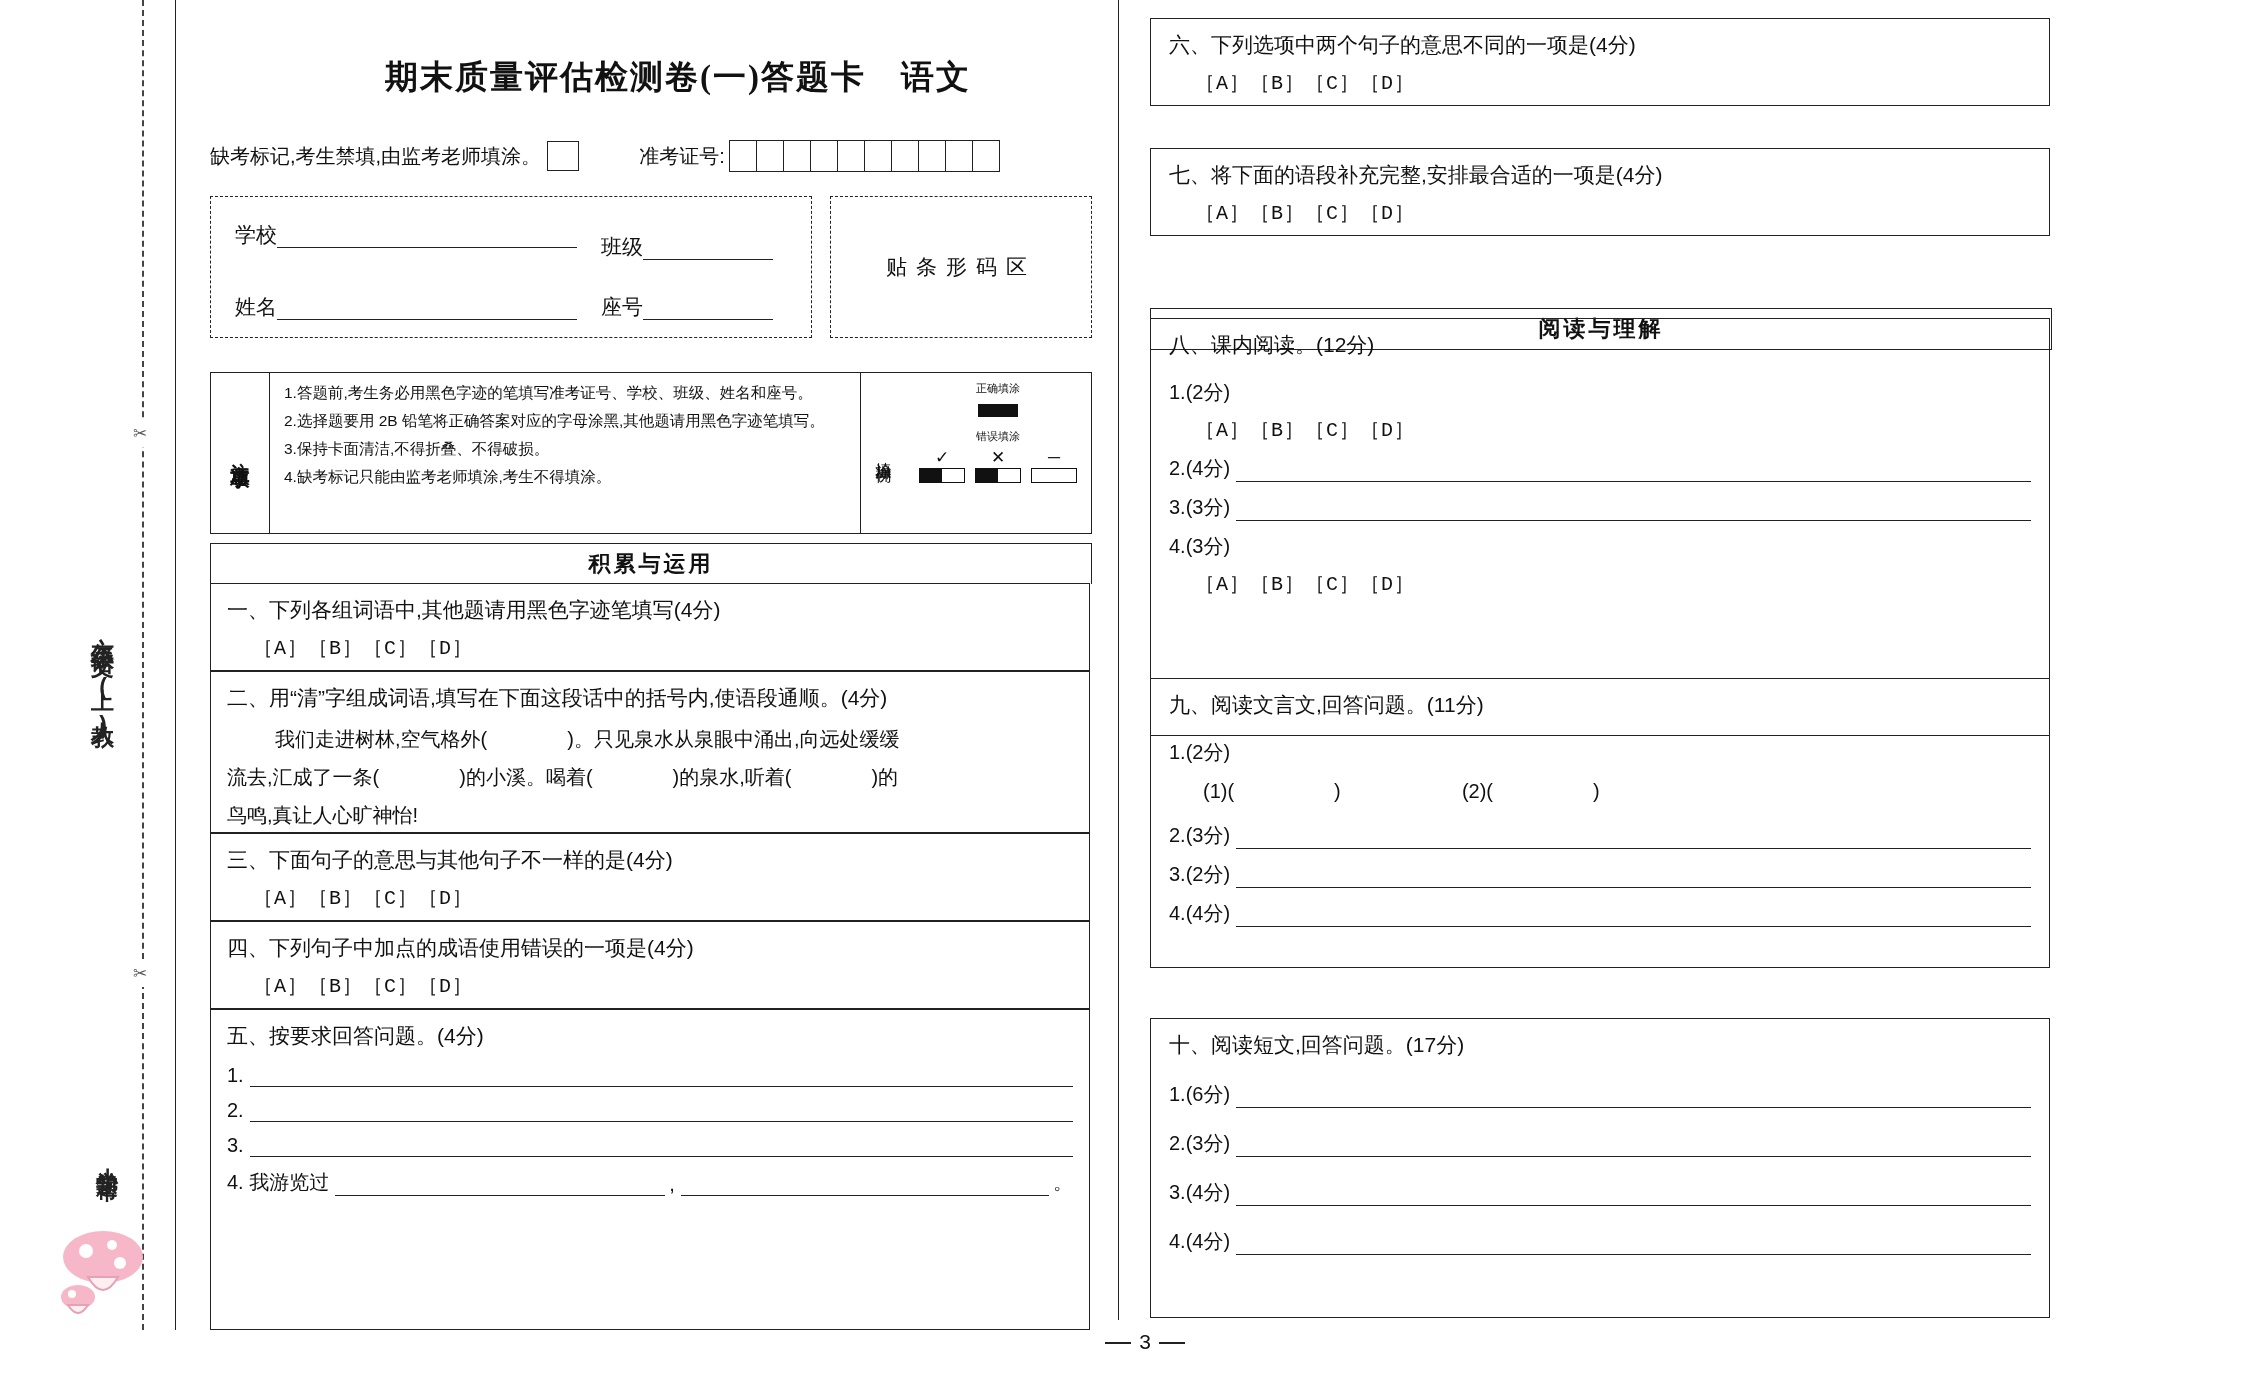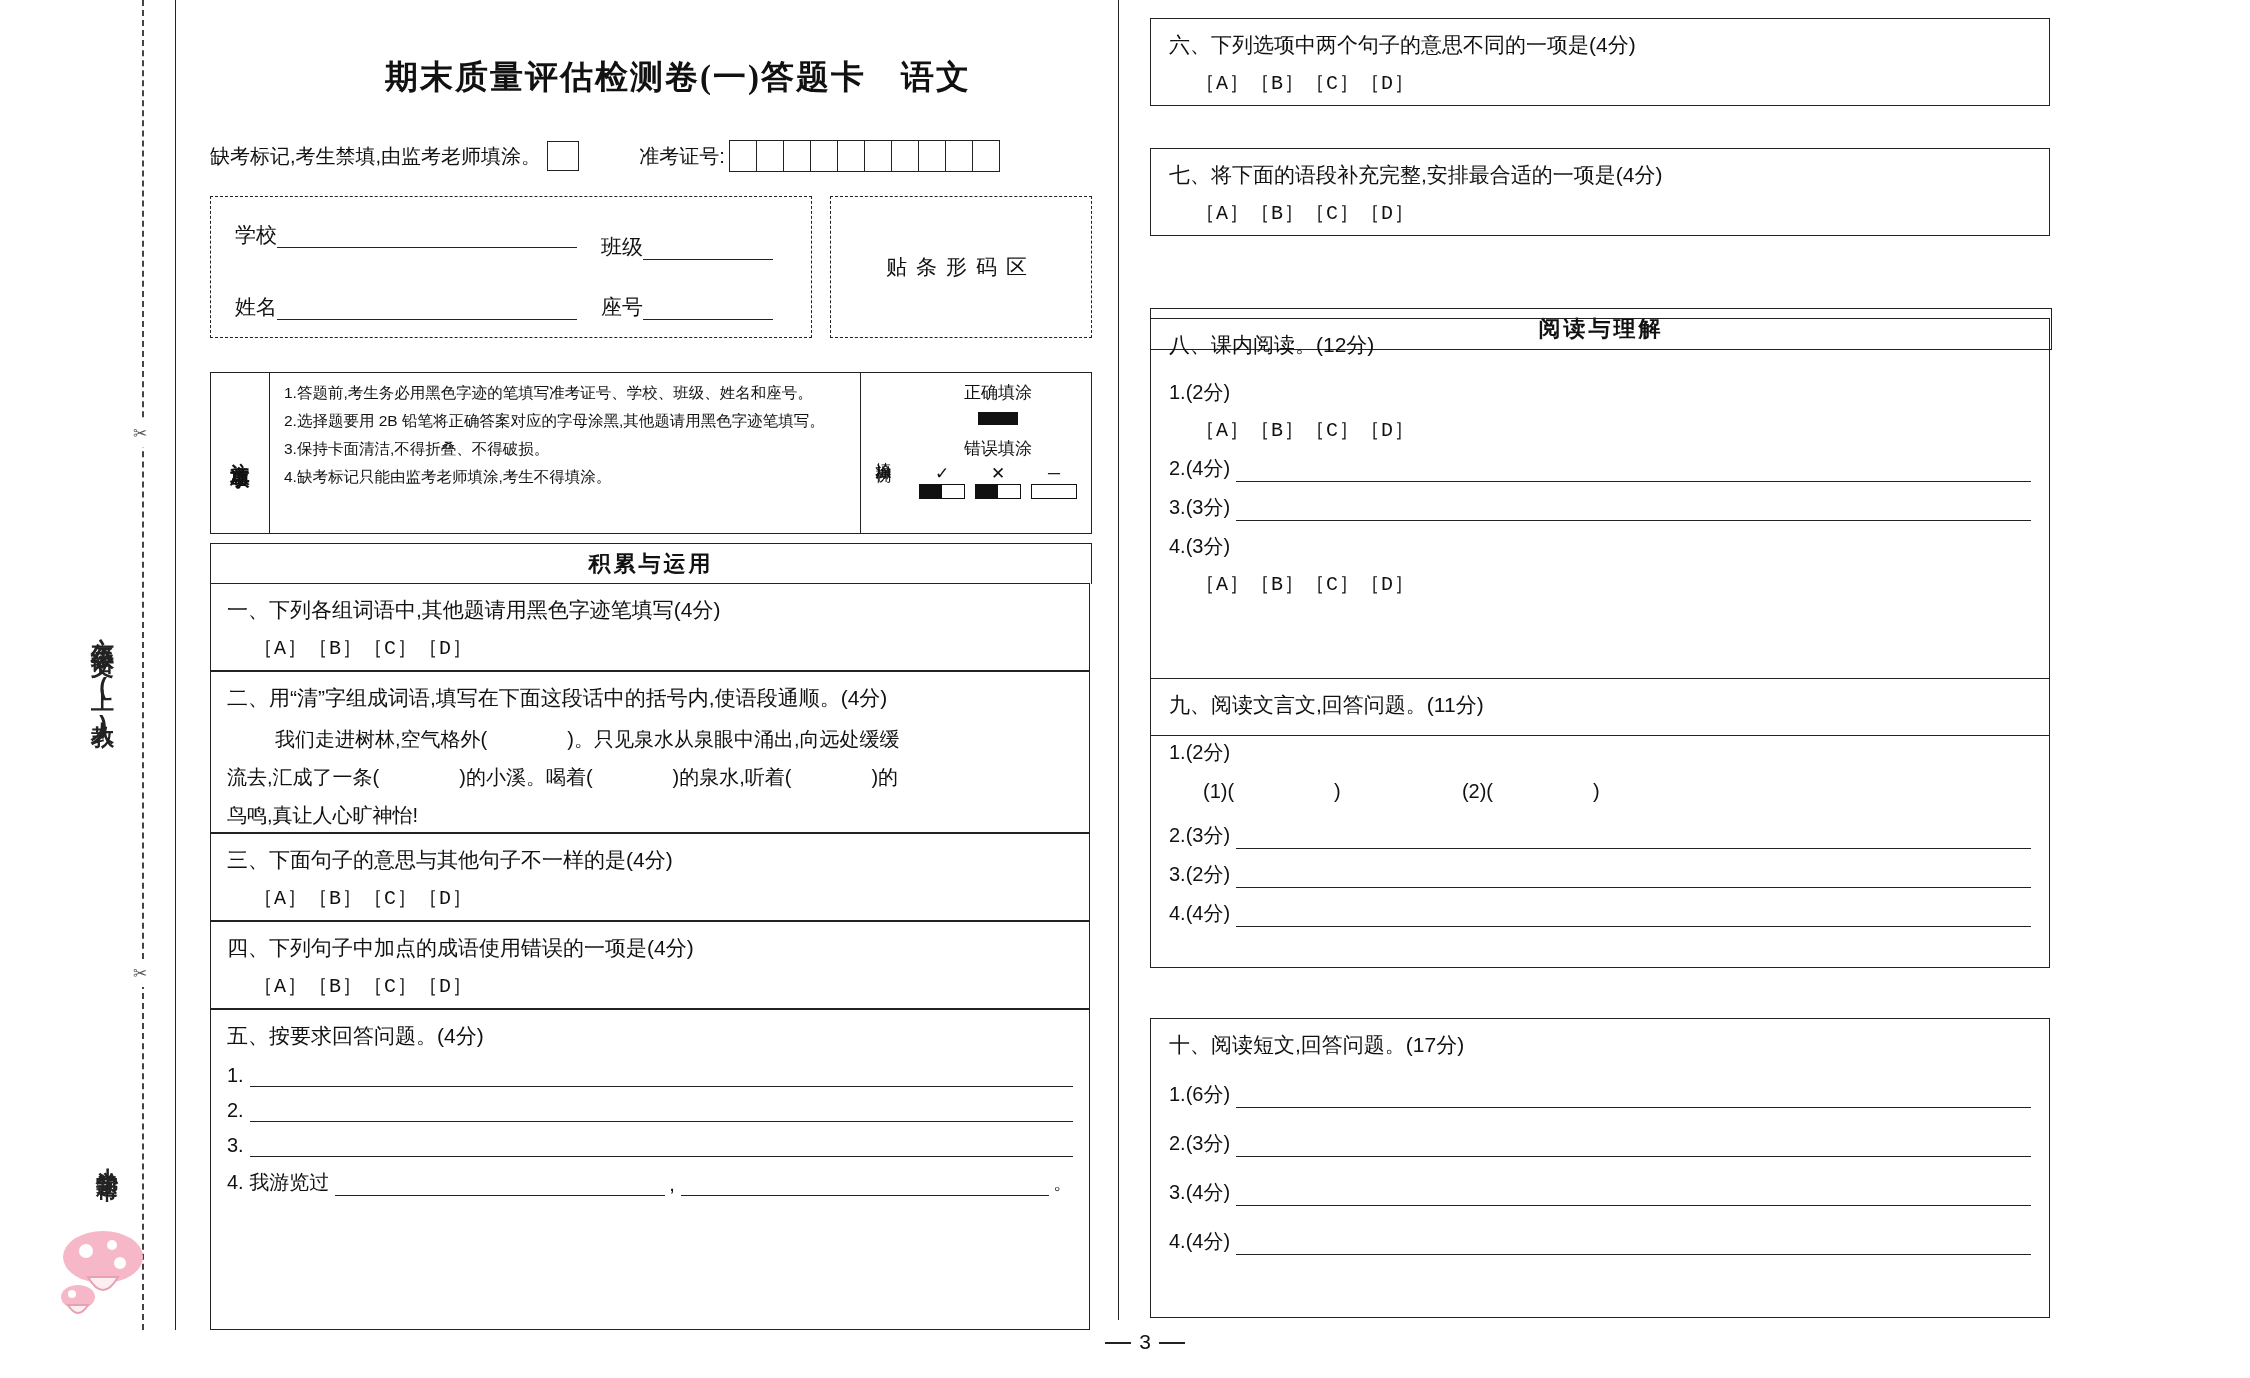--- a/index.html
+++ b/index.html
@@ -95,21 +95,21 @@
   }
   .att-title span{writing-mode:vertical-rl;text-orientation:upright;letter-spacing:3px;}
   .att-body{flex:1;padding:10px 8px 0 14px;}
   .att-body p{margin:0 0 7px 0;font-size:15.5px;line-height:1.35;}
   .att-sample{
     width:230px;border-left:1.2px solid #222;display:flex;
   }
   .samp-label{width:44px;display:flex;align-items:center;justify-content:center;font-size:16px;}
   .samp-label span{writing-mode:vertical-rl;text-orientation:upright;letter-spacing:2px;}
   .samp-body{flex:1;text-align:center;padding-top:8px;}
-  .samp-body .t{font-size:17px;margin-bottom:4px;}
+  .samp-body .t{font-size:11px;margin-bottom:4px;}
   .fill-right{display:inline-block;width:40px;height:13px;background:#111;margin:4px 0 8px;}
   .wrong-row{display:flex;justify-content:center;gap:10px;margin-top:4px;}
   .wrong-cell{width:46px;}
   .wrong-mark{height:20px;font-size:17px;line-height:20px;}
   .wrong-bar{height:13px;border:1.2px solid #111;background:#111;}
   .wrong-bar.empty{background:#fff;}
   .wrong-bar.half{background:linear-gradient(to right,#111 50%,#fff 50%);}
 
   .section-head{
     position:absolute;left:32px;width:880px;height:40px;

